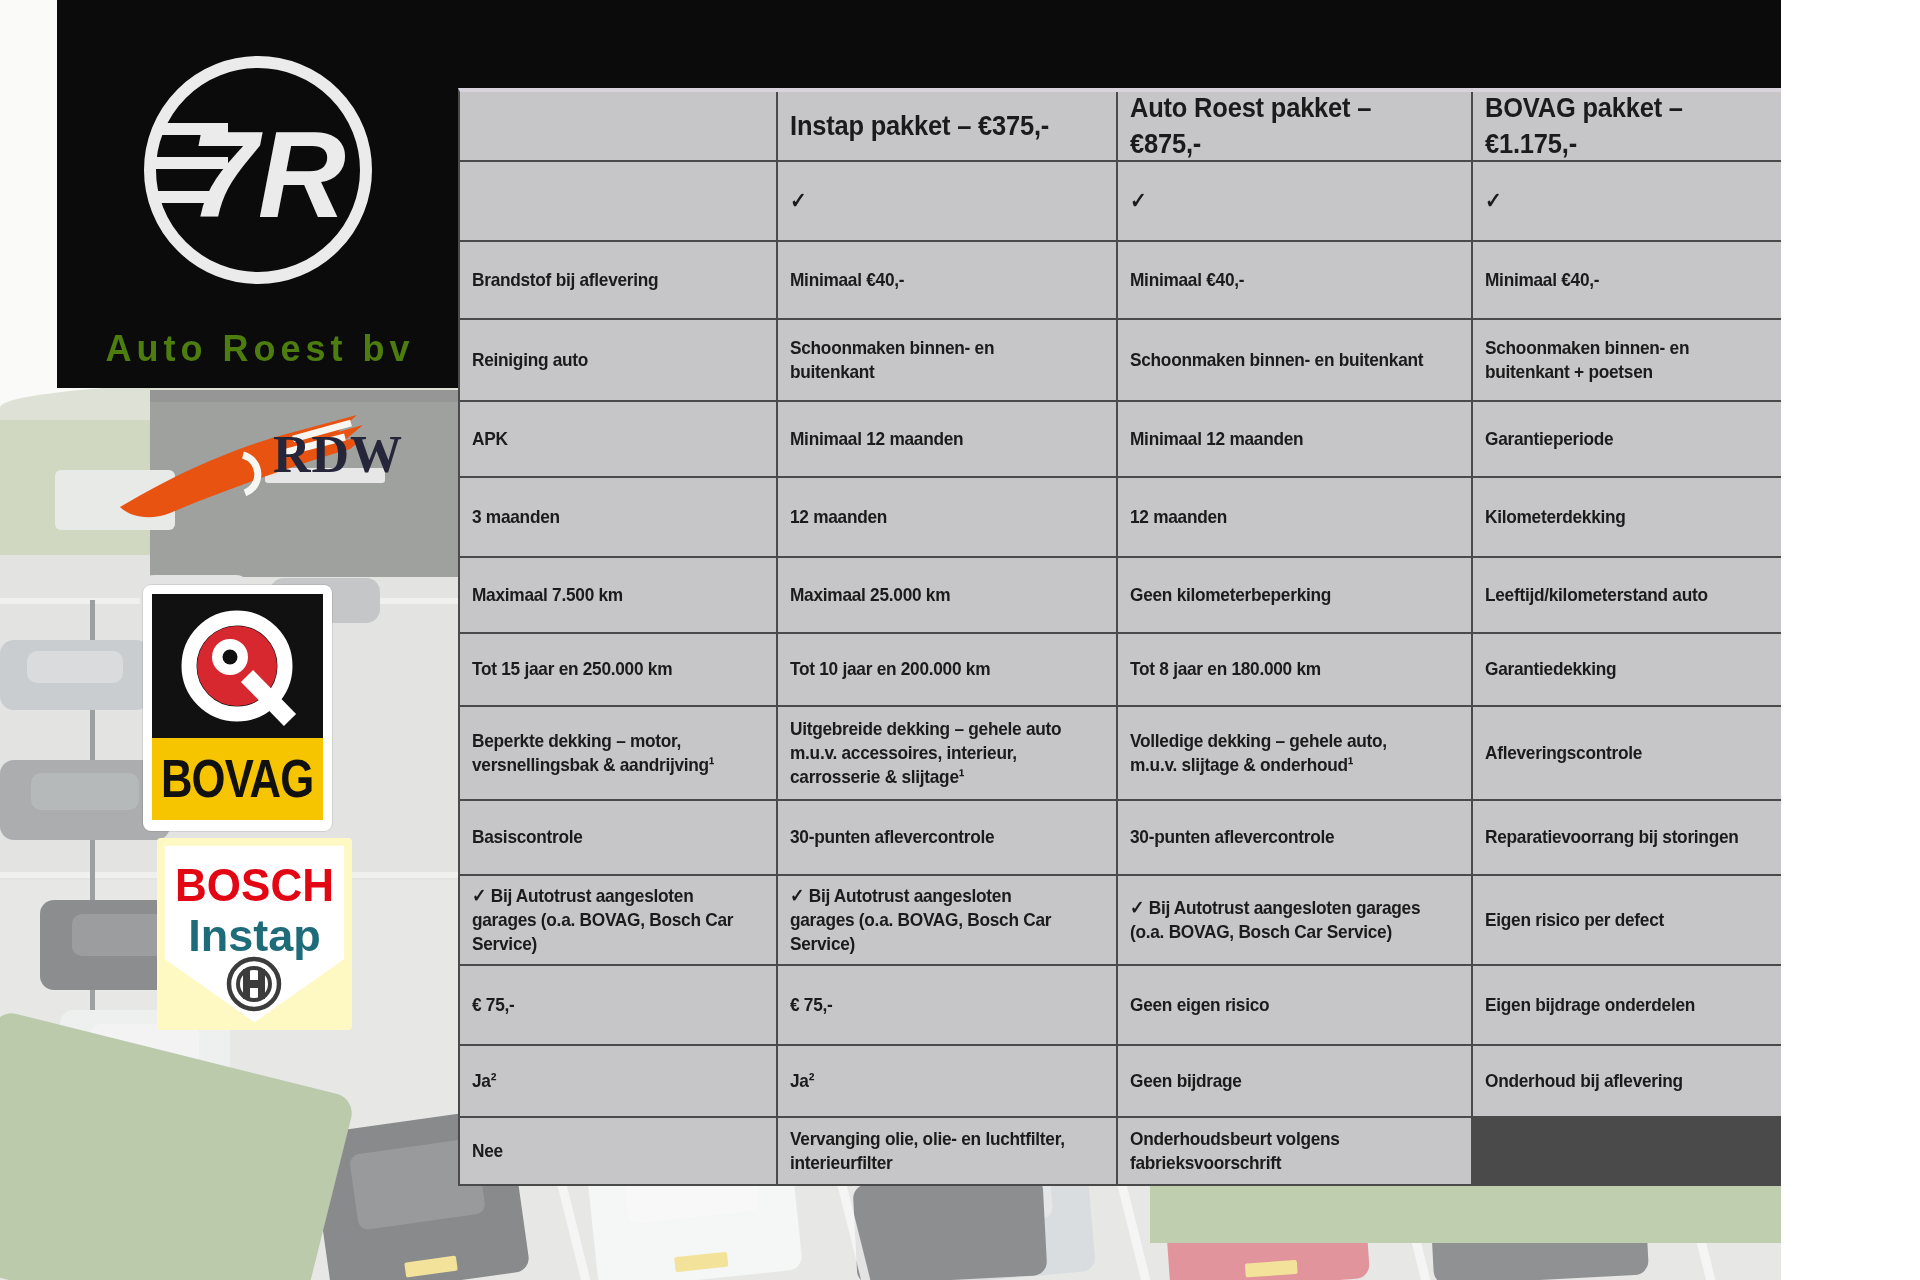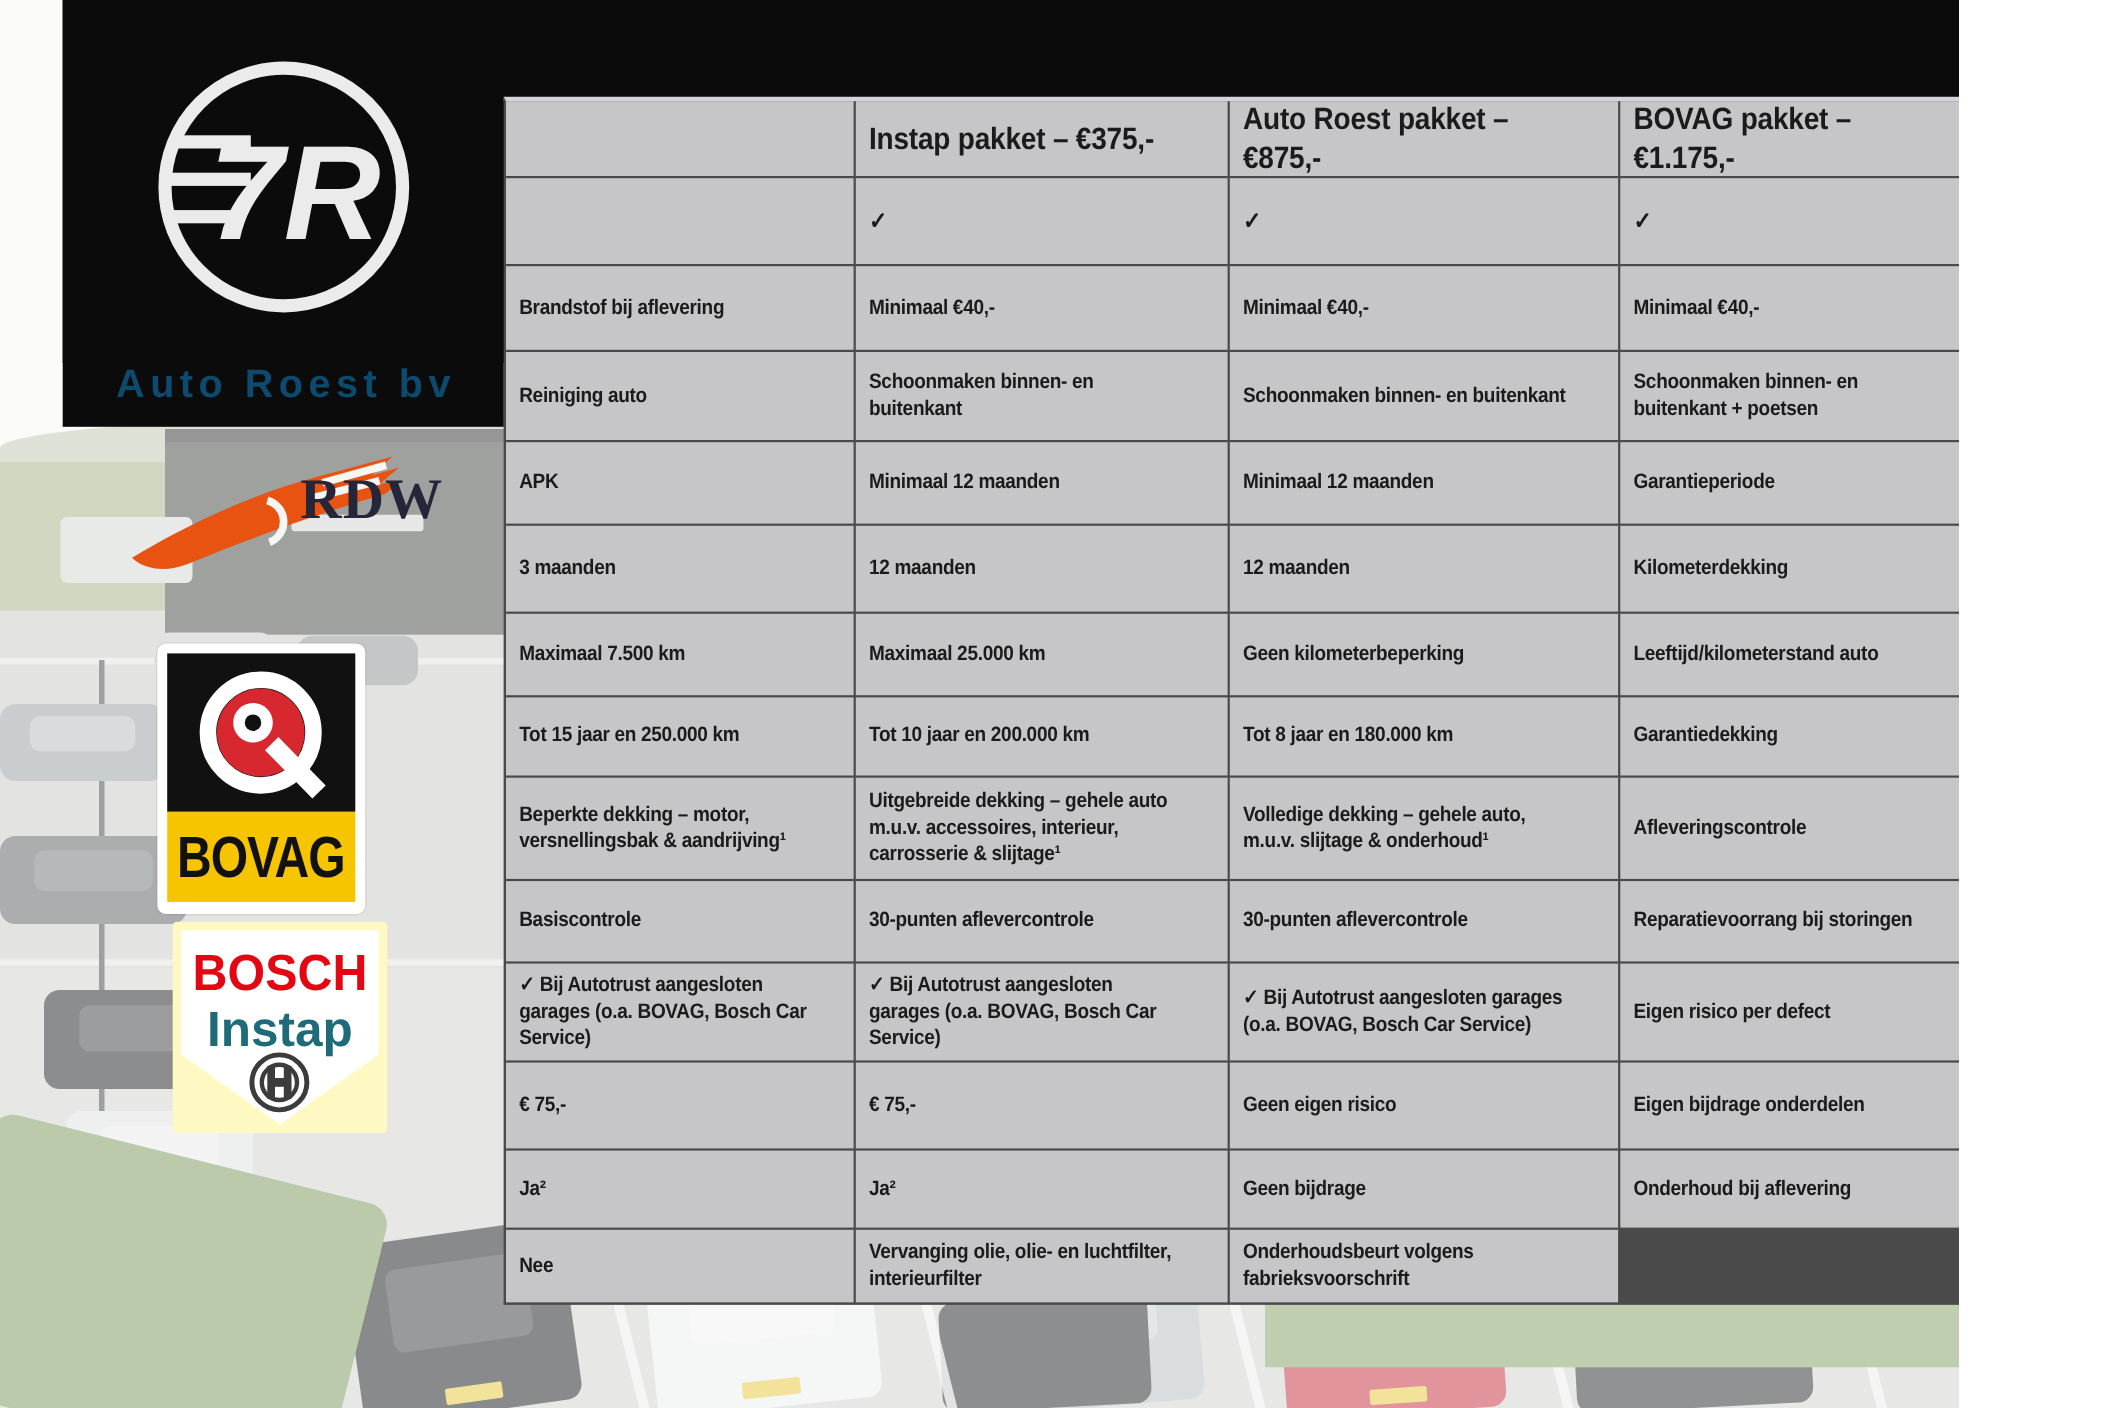--- a/index.html
+++ b/index.html
@@ -25,21 +25,21 @@
   .car{border-radius:14px;}
   .car .roof{position:absolute;left:18%;top:16%;width:64%;height:46%;border-radius:10px;background:rgba(255,255,255,.28);}
   .car.darkcar .roof{background:rgba(255,255,255,.14);}
   .plate{position:absolute;left:38%;bottom:6%;width:26%;height:9%;background:#e8c93e;border-radius:2px;}
   .line-mark{width:9px;height:150px;background:#f3f3f1;opacity:.8;transform:rotate(-14deg);}
   #fade{position:absolute;inset:0;background:rgba(255,255,255,.48);}
 
   
   #banner{left:57px;top:0;width:1805px;height:330px;background:#0b0b0b;}
   #logobox{left:57px;top:0;width:401px;height:388px;background:#0b0b0b;}
-  #brand-name{left:95px;top:328px;width:330px;text-align:center;color:#0c4a6e;
+  #brand-name{left:95px;top:328px;width:330px;text-align:center;color:#4d7c0f;
               font-size:36px;font-weight:bold;letter-spacing:5px;white-space:nowrap;}
 
   
   #rdw{left:95px;top:385px;width:310px;height:140px;}
   #rdw-text{left:273px;top:425px;font-family:"Liberation Serif",serif;font-weight:bold;
             font-size:52px;color:#26263a;letter-spacing:1px;}
   #bovag{left:143px;top:585px;width:189px;height:246px;background:#ffffff;border-radius:8px;
          box-shadow:0 0 0 1px rgba(0,0,0,.08);}
   #bovag-black{position:absolute;left:9px;top:9px;width:171px;height:144px;background:#111111;}
   #bovag-yellow{position:absolute;left:9px;top:153px;width:171px;height:82px;background:#f7c500;

